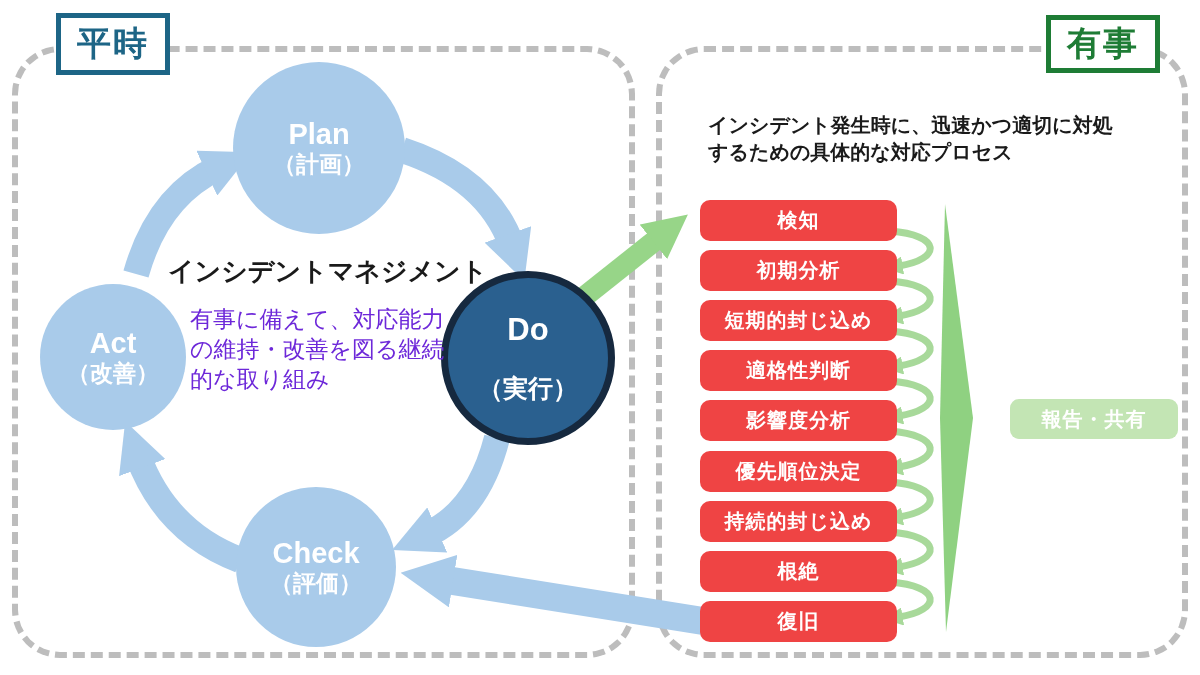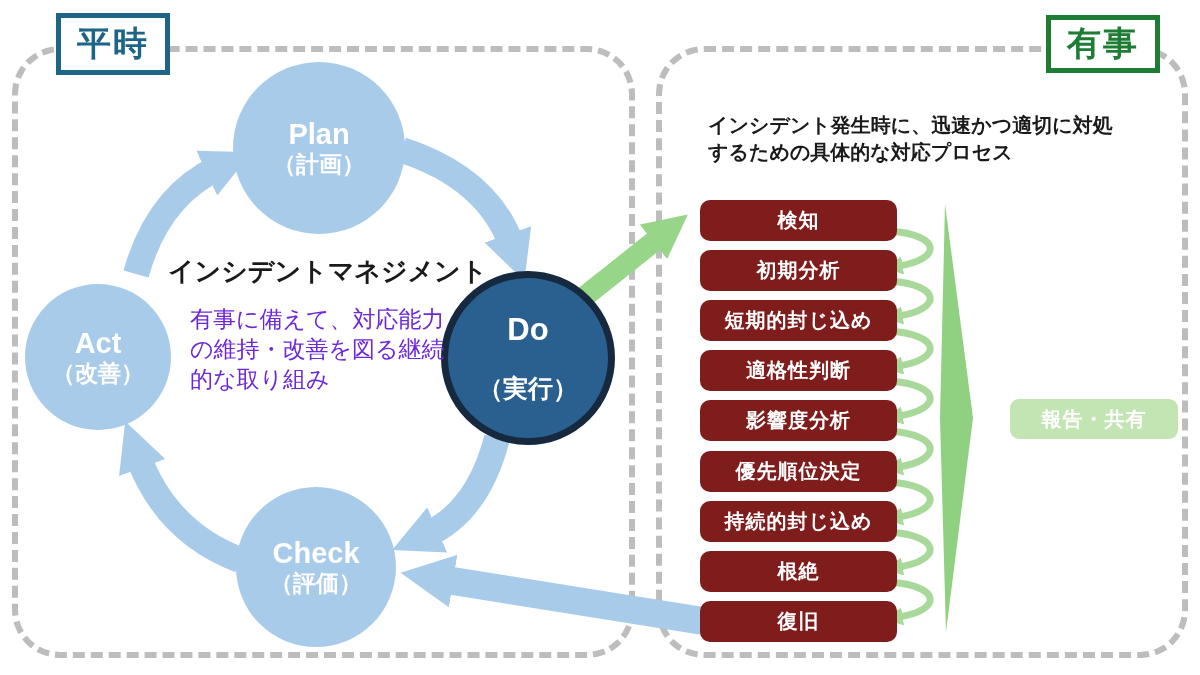--- a/index.html
+++ b/index.html
@@ -26,21 +26,21 @@
   
   .circle{
     position:absolute;border-radius:50%;display:flex;flex-direction:column;
     align-items:center;justify-content:center;color:#ffffff;text-align:center;
     box-sizing:border-box;z-index:3;
   }
   .c-blue{background:#a9cbea;}
   .circle .c-en{font-weight:bold;font-size:29px;line-height:32px;}
   .circle .c-jp{font-weight:bold;font-size:23px;line-height:28px;}
   .circle-plan{left:233px;top:62px;width:172px;height:172px;}
-  .circle-act{left:25px;top:284px;width:146px;height:146px;}
+  .circle-act{left:40px;top:284px;width:146px;height:146px;}
   .circle-check{left:236px;top:487px;width:160px;height:160px;}
   .circle-do{
     left:441px;top:271px;width:174px;height:174px;
     background:#2a608f;border:7px solid #16293f;z-index:4;gap:28px;
   }
   .circle-do .c-en{font-size:31px;}
   .circle-do .c-jp{font-size:25px;}
   
   .lp-heading{
     position:absolute;left:168px;top:254px;font-weight:bold;font-size:26px;color:#1a1a1a;
@@ -55,21 +55,21 @@
     position:absolute;left:694px;top:76px;font-weight:bold;font-size:22px;color:#1a1a1a;
     white-space:nowrap;z-index:4;
   }
   .rp-desc{
     position:absolute;left:708px;top:112px;font-weight:bold;font-size:20px;line-height:27px;
     color:#1a1a1a;white-space:pre-line;z-index:4;
   }
   
   .step{
     position:absolute;left:700px;width:197px;height:41px;border-radius:10px;
-    background:#7f1d1d;color:#ffffff;font-weight:bold;font-size:20px;
+    background:#ef4444;color:#ffffff;font-weight:bold;font-size:20px;
     display:flex;align-items:center;justify-content:center;z-index:3;letter-spacing:1px;
   }
   
   .output-box{
     position:absolute;left:1010px;top:399px;width:168px;height:40px;border-radius:9px;
     background:#c3e5b4;color:#ffffff;font-weight:bold;font-size:20px;
     display:flex;align-items:center;justify-content:center;z-index:3;letter-spacing:1px;
   }
   svg.arrows{position:absolute;left:0;top:0;z-index:2;}
 </style>

